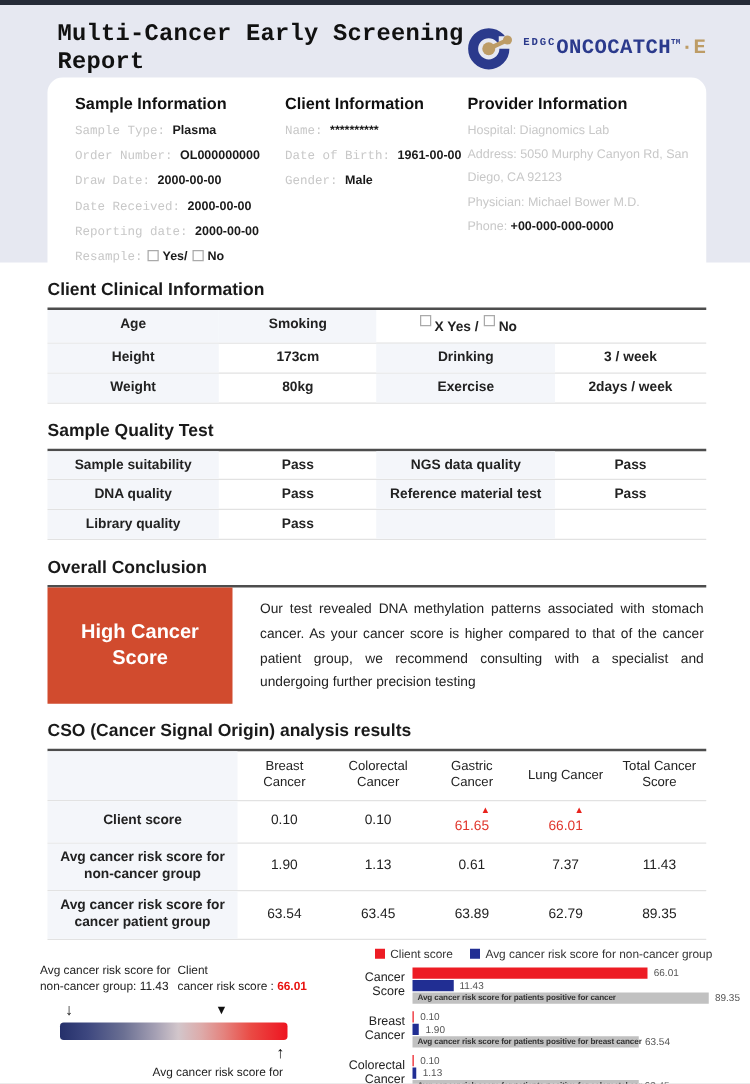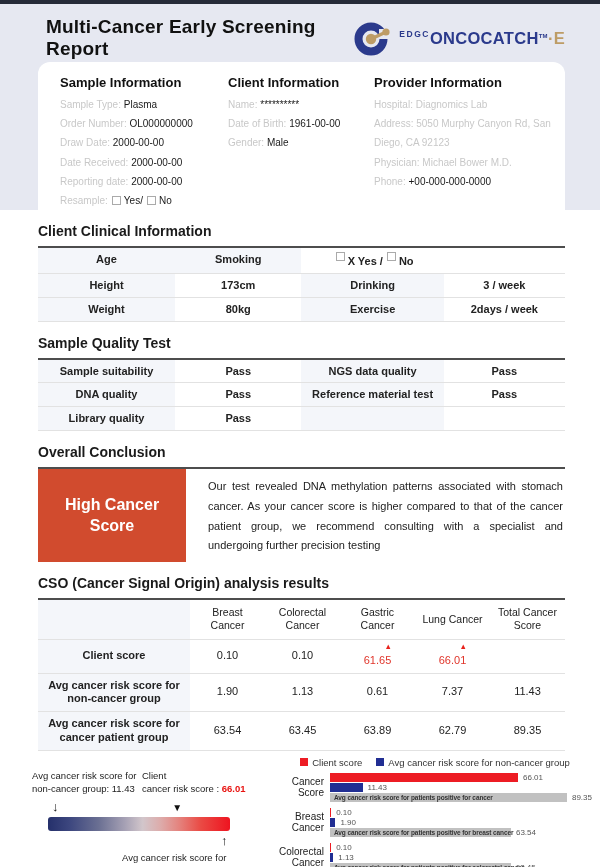--- a/index.html
+++ b/index.html
@@ -1,34 +1,34 @@
 <!DOCTYPE html>
 <html><head>
 <meta charset="utf-8">
 <style>
   * { margin:0; padding:0; box-sizing:border-box; }
   body { background:#9a9a9a; font-family:"Liberation Sans", sans-serif; }
   .page { width:600px; height:867px; background:#ffffff; margin:0 auto; position:relative; overflow:hidden; }
 
   
   .top-band { background:#e6e8f1; border-top:4px solid #262b38; height:210px; padding:10px 35px 0 38px; }
-  .band-head { display:flex; justify-content:flex-start; align-items:center; height:48px; }
+  .band-head { display:flex; justify-content:flex-start; align-items:center; height:48px;font-family:Liberation Mono, monospace; }
   .report-title { font-size:19px; font-weight:700; color:#111; letter-spacing:.2px; padding-left:8px; }
   .logo { display:flex; align-items:center; gap:5px; }
   .logo-text { display:flex; line-height:1; }
   .logo-edgc { font-size:8.5px; font-weight:700; color:#2b3a8c; letter-spacing:1.5px; margin-bottom:2px; }
   .logo-product { font-size:16.5px; font-weight:800; color:#2b3a8c; letter-spacing:.3px; }
   .logo-product sup { font-size:6px; color:#2b3a8c; }
   .logo-suffix { color:#bd9c66; }
   
   .info-card { background:#fff; border-radius:12px; height:165px; padding:13px 0 0 22px; display:grid; grid-template-columns:168px 146px auto; }
   .col-title { font-size:13px; font-weight:600; color:#111; margin-bottom:5px; }
   .field { font-size:10px; line-height:1.92; white-space:normal; }
-  .f-label { color:#c8c8c8; }
-  .f-value { color:#1a1a1a; font-weight:400; }
+  .f-label { color:#c8c8c8;font-family:Liberation Mono, monospace; }
+  .f-value { color:#1a1a1a; font-weight:700; }
   .f-muted { color:#c8c8c8;text-align:center; }
   .provider-col { padding-right:14px; }
   .cb { display:inline-block; width:9px; height:9px; border:1px solid #aaa; background:#fff; vertical-align:-1px; margin:0 3px 0 4px; }
   .cb-raised { vertical-align:4px; }
 
   
   .main { padding:0 35px 0 38px; }
   .sec-heading { font-size:14px; font-weight:600; color:#1a1a1a; margin-top:13px; margin-bottom:7px; }
 
   .grid-table { border-top:2px solid #4d4d4d; border-bottom:1px solid #e2e2e2; }

